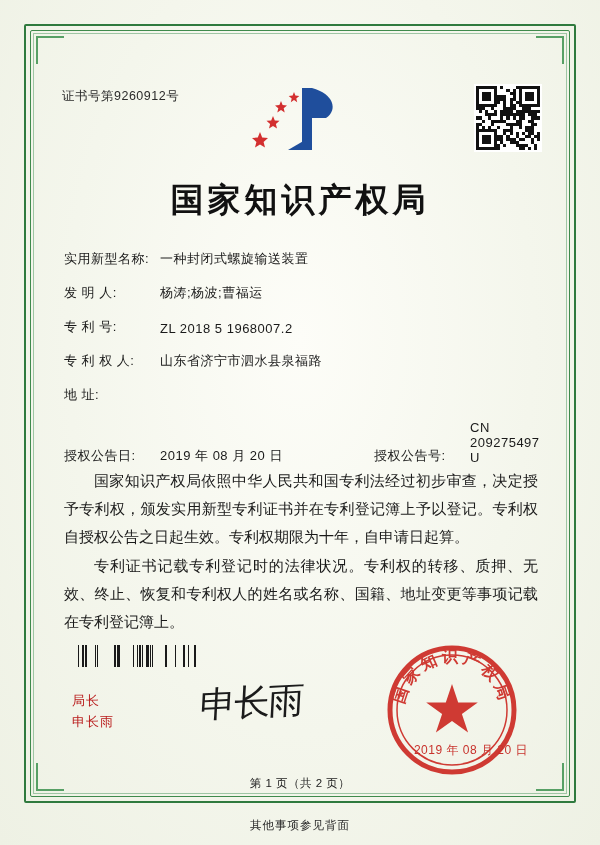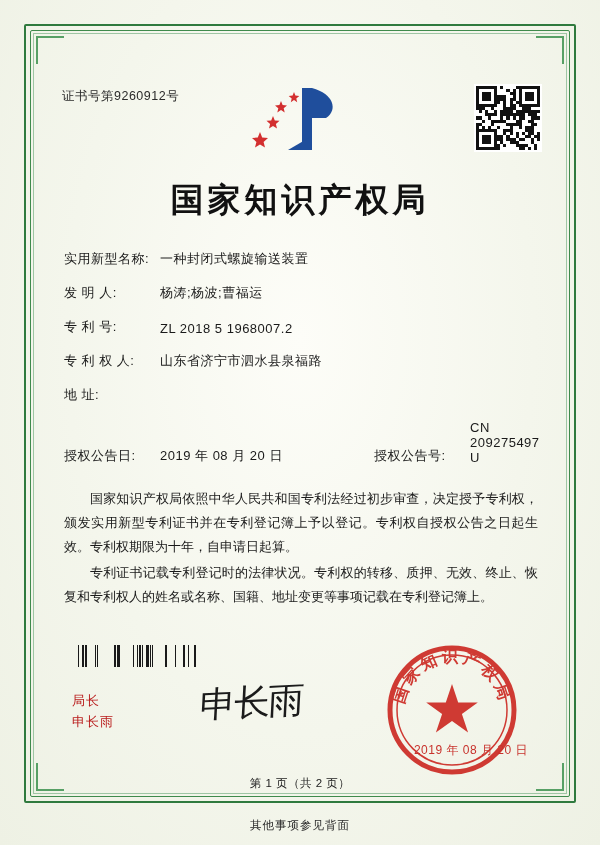--- a/index.html
+++ b/index.html
@@ -144,23 +144,23 @@
   .field-row.two .field-label2 {
     flex: 0 0 auto;
     width: 96px;
     letter-spacing: 0.5px;
   }
   .field-row.two .field-value2 { flex: 1; letter-spacing: 0.5px; }
 
   .body-text {
     position: absolute;
     left: 64px;
-    top: 487px;
+    top: 467px;
     width: 474px;
-    font-size: 13px;
+    font-size: 15px;
     line-height: 1.85;
     color: #1a1a1a;
     text-align: justify;
   }
   .body-text p { margin: 0 0 2px 0; text-indent: 2em; }
 
   
   .barcode {
     position: absolute;
     left: 78px;

